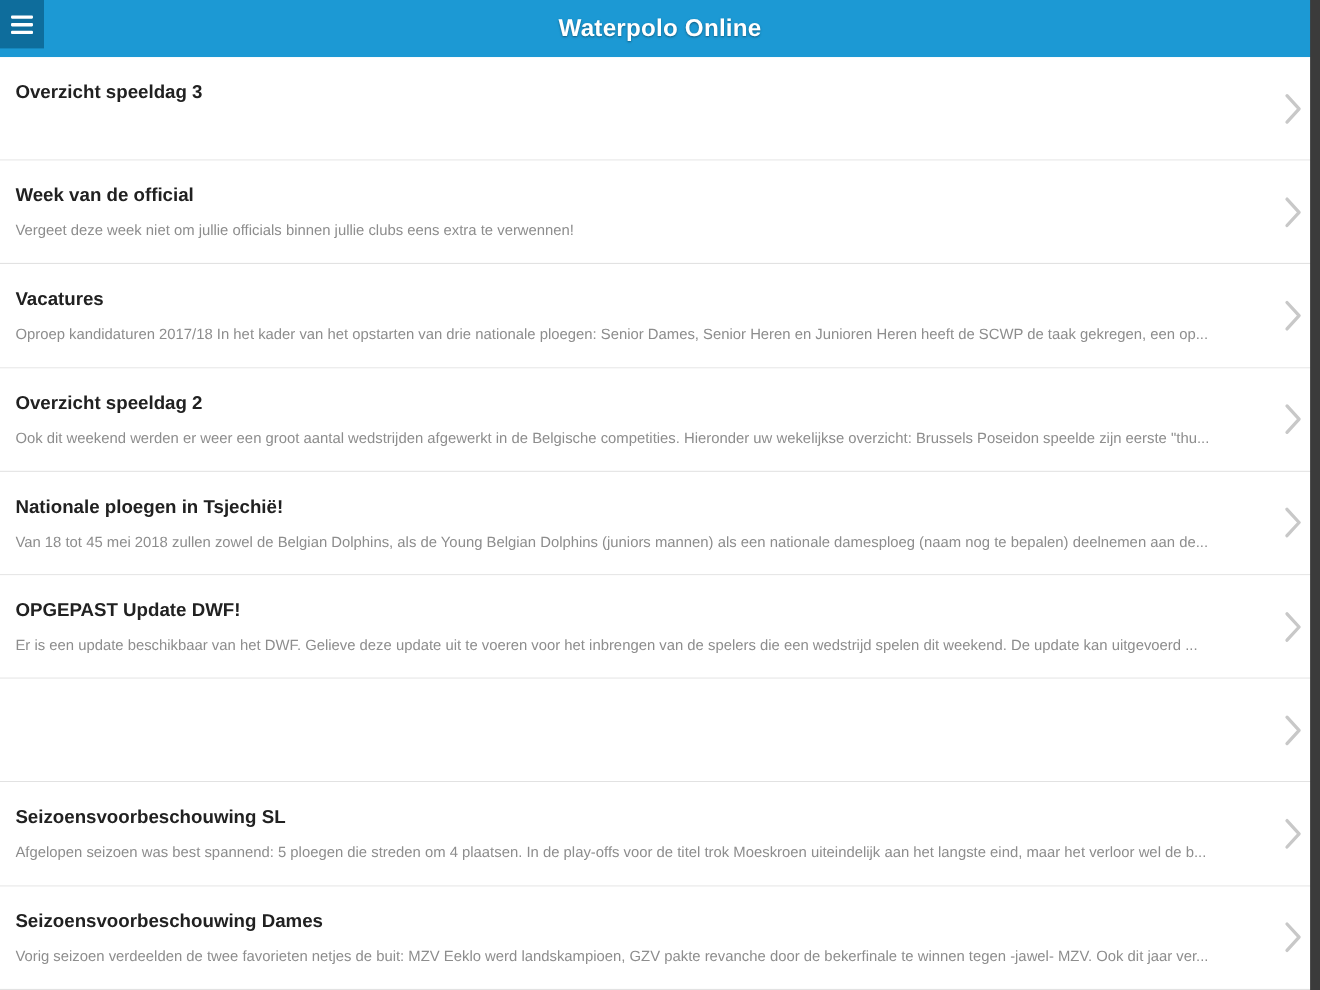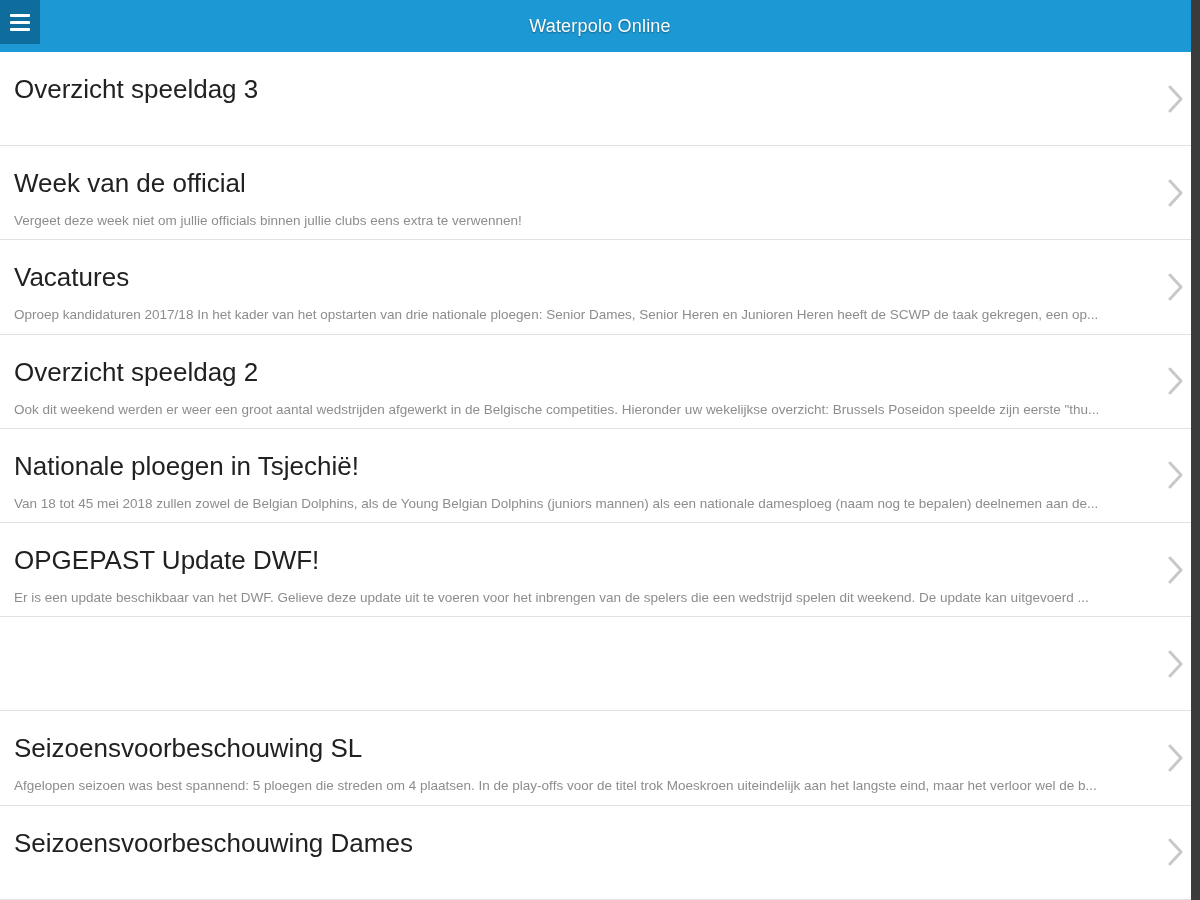--- a/index.html
+++ b/index.html
@@ -17,33 +17,33 @@
   }
   .menu-btn {
     position: absolute; left: 0; top: 0;
     width: 40px; height: 44px; background: #0e6d9c;
     display: flex; align-items: center; justify-content: center;
     cursor: pointer;
   }
   .hamburger { display: flex; flex-direction: column; gap: 4px; }
   .menu-bar { width: 20px; height: 3px; background: #ffffff; border-radius: 1px; }
   .header-title {
-    color: #ffffff; font-size: 18px; font-weight: normal;
+    color: #ffffff; font-size: 22px; font-weight: bold;
     text-shadow: 0 1px 2px rgba(0,0,0,0.4);
     letter-spacing: 0.2px;
   }
   .list { height: 848px; background: #ffffff; }
   .item {
     position: relative; height: 94.2px;
     border-bottom: 1px solid #e2e2e2;
     padding: 14px 46px 0 14px;
     background: #ffffff; cursor: pointer;
   }
   .item-title {
-    font-size: 26px; font-weight: normal; color: #212121;
+    font-size: 17px; font-weight: bold; color: #212121;
     margin-top: 8px; white-space: nowrap; overflow: hidden;
   }
   .item-snippet {
     font-size: 13.5px; color: #8d8d8d;
     margin-top: 14px; white-space: nowrap; overflow: hidden;
   }
   .chevron {
     position: absolute; right: 16px; top: 50%;
     transform: translateY(-50%); width: 16px; height: 30px;
   }
@@ -142,20 +142,21 @@
     <div class="item-snippet">Afgelopen seizoen was best spannend: 5 ploegen die streden om 4 plaatsen. In de play-offs voor de titel trok Moeskroen uiteindelijk aan het langste eind, maar het verloor wel de b...</div>
     <span class="chevron">
       <svg width="16" height="30" viewBox="0 0 16 30">
           <polyline points="2,3 13,15 2,27" fill="none" stroke="#c8c8c8" stroke-width="3" stroke-linecap="round" stroke-linejoin="round"></polyline>
         </svg>
     </span>
   </div>
 
   <div class="item">
     <div class="item-title">Seizoensvoorbeschouwing Dames</div>
+    <div class="item-snippet">Vorig seizoen verdeelden de twee favorieten netjes de buit: MZV Eeklo werd landskampioen, GZV pakte revanche door de bekerfinale te winnen tegen -jawel- MZV. Ook dit jaar ver...</div>
     <span class="chevron">
       <svg width="16" height="30" viewBox="0 0 16 30">
           <polyline points="2,3 13,15 2,27" fill="none" stroke="#c8c8c8" stroke-width="3" stroke-linecap="round" stroke-linejoin="round"></polyline>
         </svg>
     </span>
   </div>
 
 </main>
 
 <div class="scrollbar"></div>

